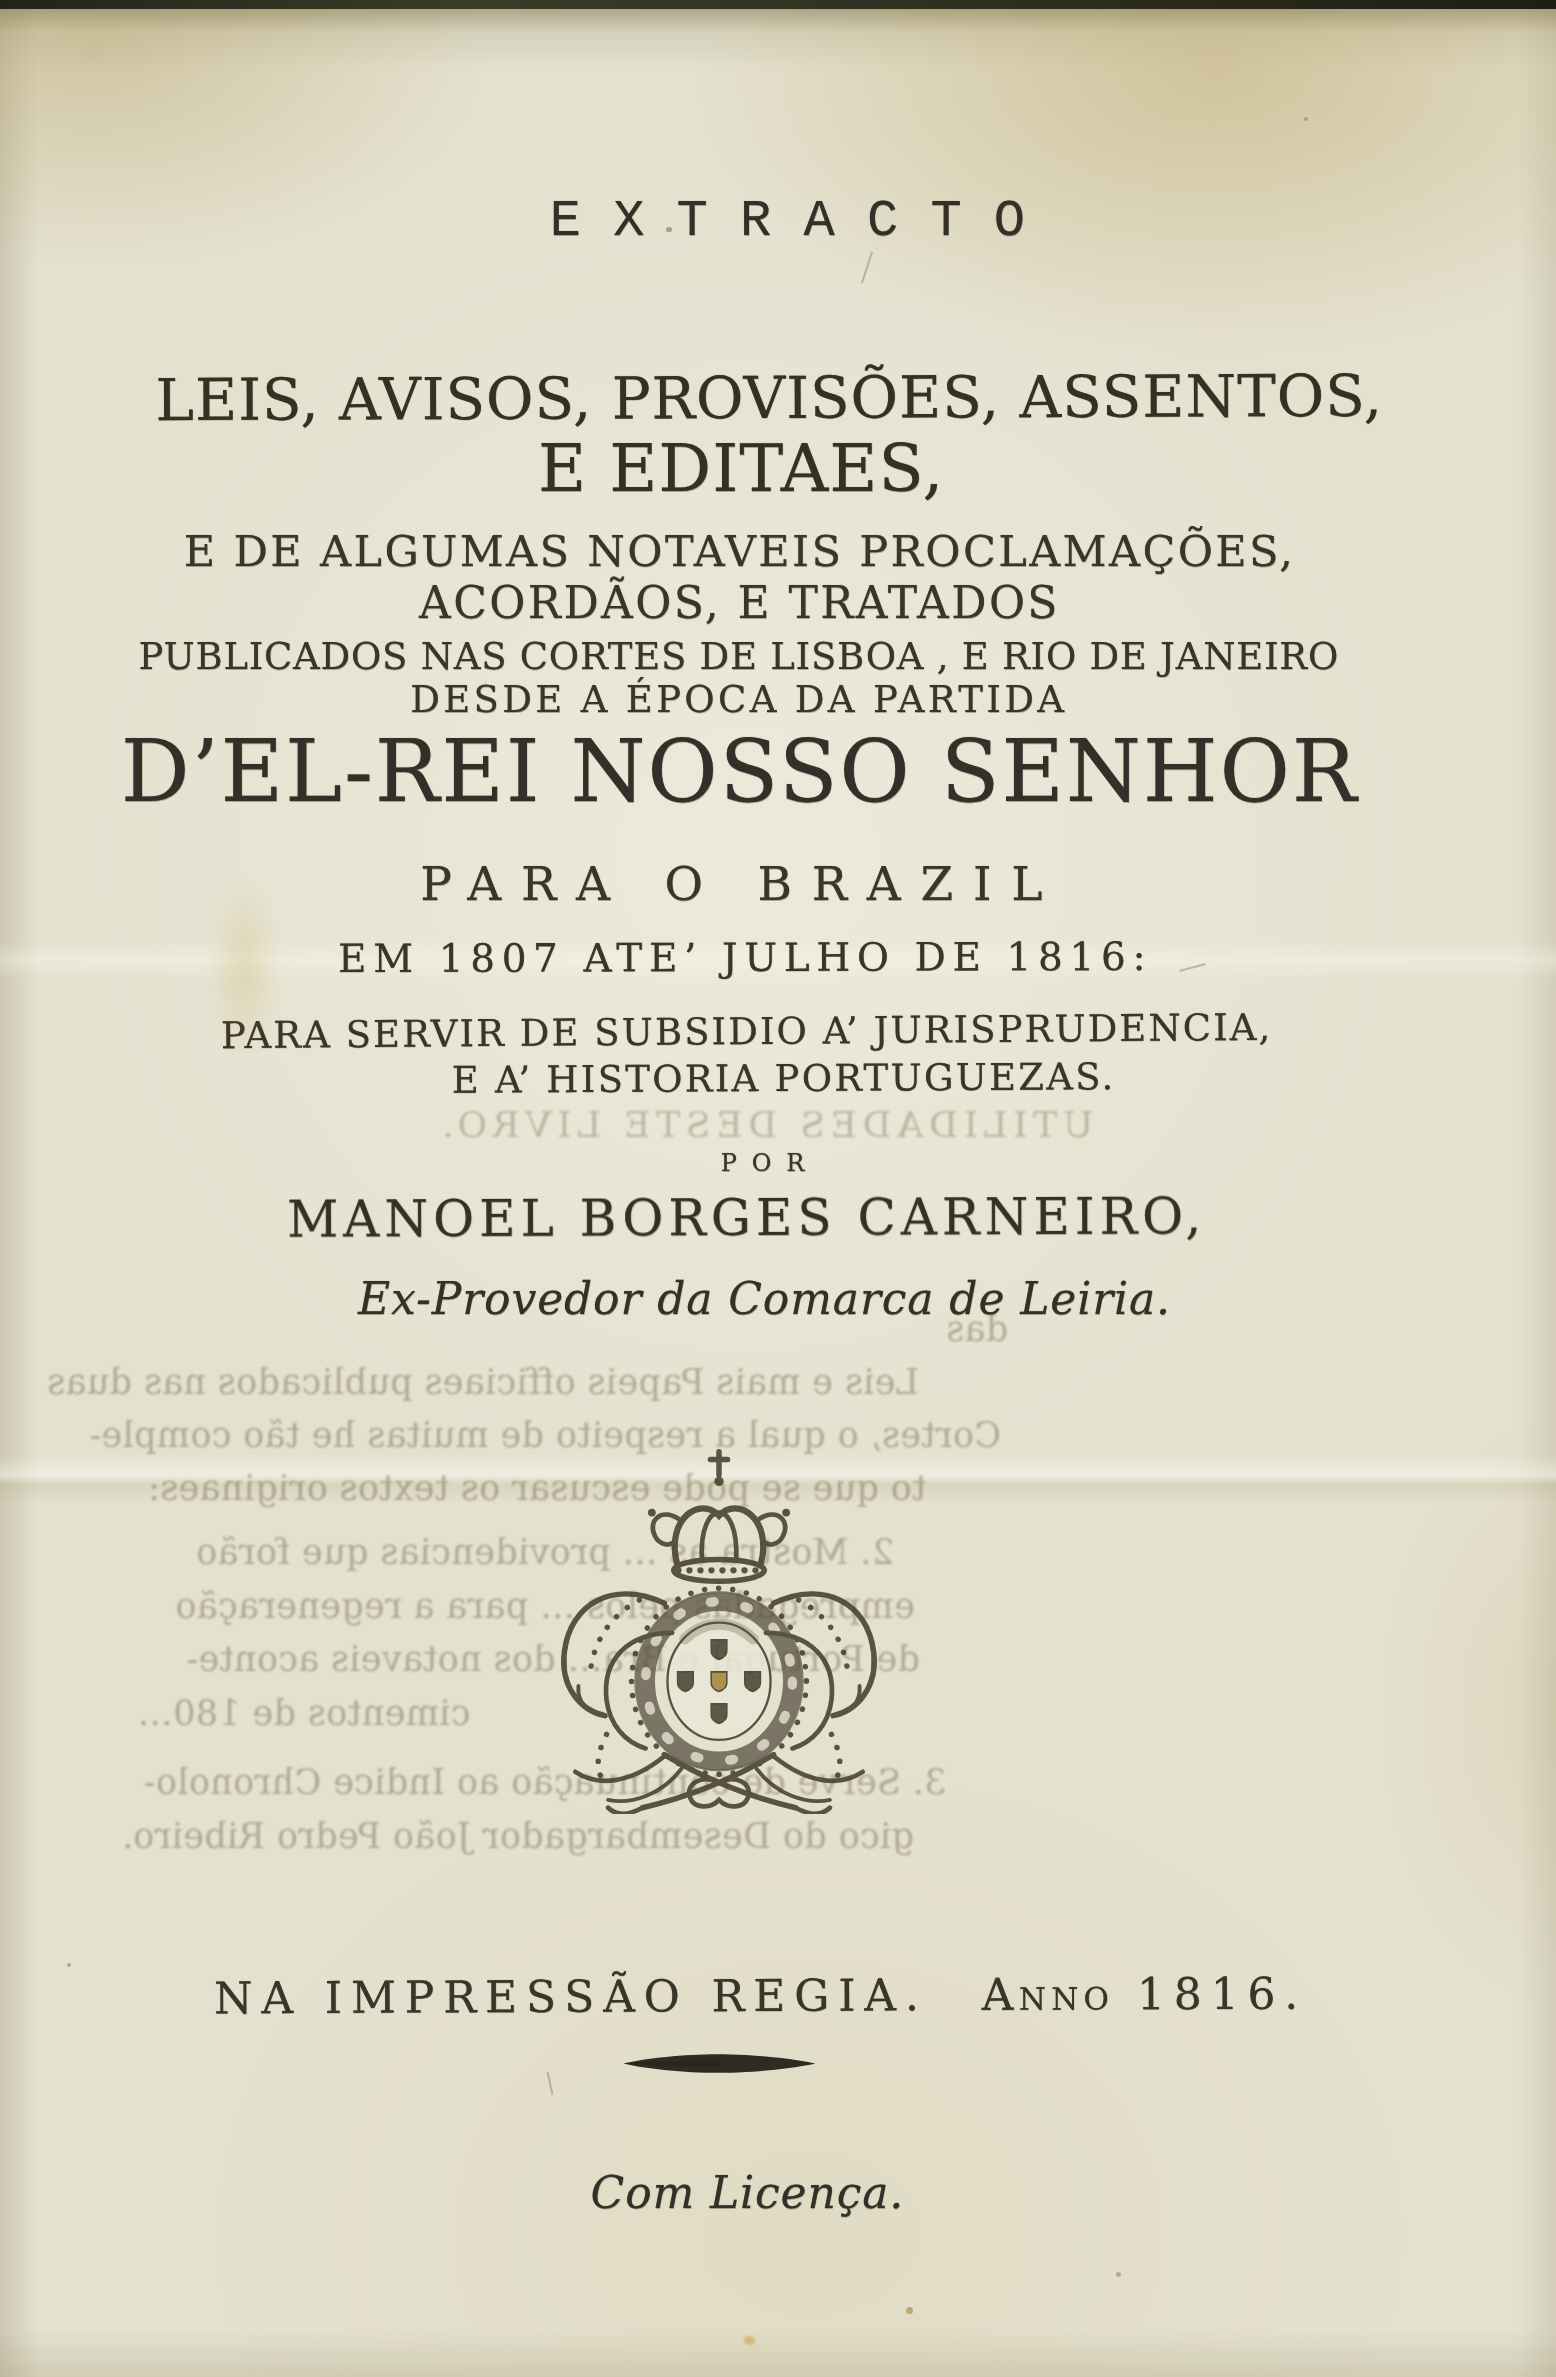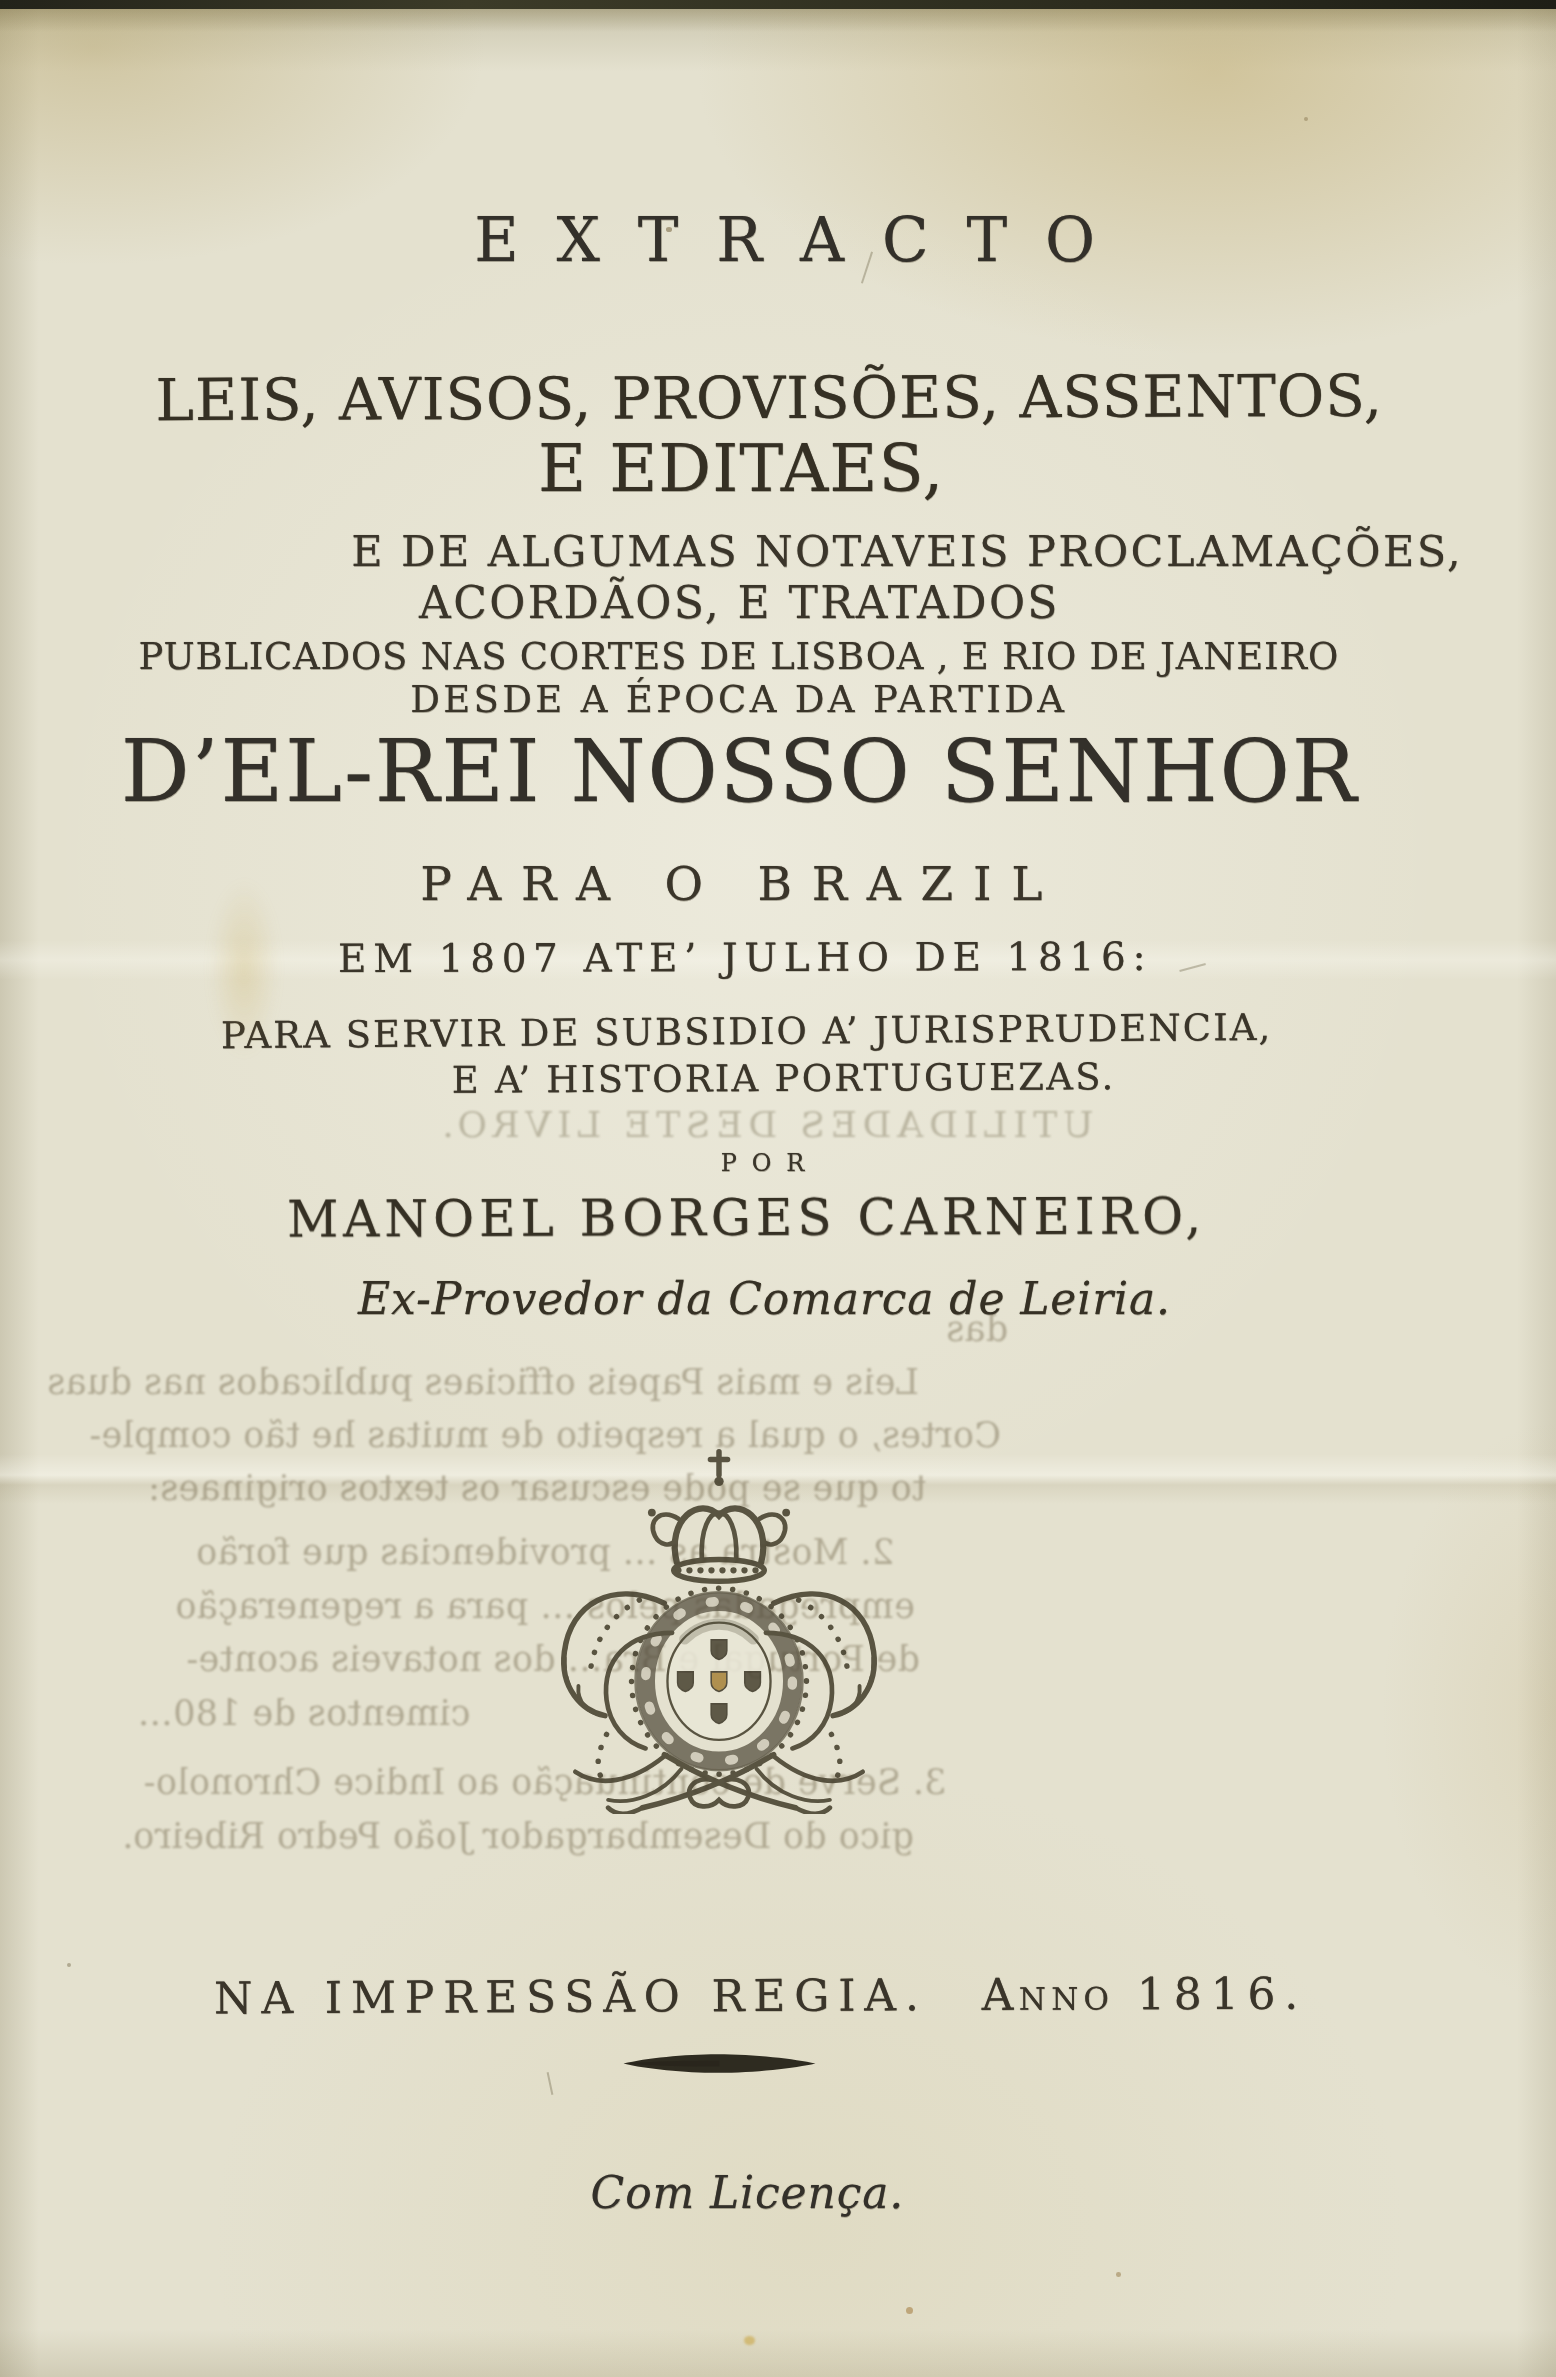--- a/index.html
+++ b/index.html
@@ -23,25 +23,25 @@
   .crease{position:absolute;left:0;width:100%;pointer-events:none;}
   .crease1{top:1454px;height:50px;
     background:linear-gradient(180deg,rgba(255,255,250,0) 0%,rgba(255,255,248,0.40) 42%,rgba(150,138,100,0.14) 62%,rgba(150,138,100,0) 100%);}
   .crease2{top:940px;height:40px;
     background:linear-gradient(180deg,rgba(255,255,248,0) 0%,rgba(255,255,248,0.30) 50%,rgba(255,255,248,0) 100%);}
 
   
   .tl{position:absolute;left:27px;width:1447px;text-align:center;color:#3a352a;
       text-shadow:0 0 0.9px rgba(58,50,36,0.55), 0.4px 0.5px 0 rgba(70,62,45,0.35);
       white-space:nowrap;}
-  .l-extracto {top:204px;  font-size:61px; letter-spacing:0.62em; transform:translateX(53px);  color:#33302a;}
+  .l-extracto {top:192px;  font-size:52px; letter-spacing:0.62em; transform:translateX(53px);  color:#33302a;font-family:Liberation Mono, monospace;}
   .l-das      {top:339px;  font-size:28px;  letter-spacing:0.60em; transform:translateX(-3.1px);}
   .l-leis     {top:364px;  font-size:58px;  letter-spacing:0.015em;transform:translateX(18.7px) rotate(-0.2deg); color:#353024;}
   .l-editaes  {top:430px;  font-size:66px;  letter-spacing:0.015em;transform:translateX(-9.3px);color:#353024;}
-  .l-algumas  {top:526px;  font-size:43px;  letter-spacing:0.055em;transform:translateX(-11px);text-align:right;}
+  .l-algumas  {top:526px;  font-size:43px;  letter-spacing:0.055em;transform:translateX(-11px);}
   .l-acordaos {top:577px;  font-size:44px;  letter-spacing:0.055em;transform:translateX(-11px);}
   .l-publicados{top:635px; font-size:37px;  letter-spacing:0.02em; transform:translateX(-11.7px);}
   .l-desde    {top:678px;  font-size:37px;  letter-spacing:0.09em; transform:translateX(-11.7px);}
   .l-rei      {top:721px;  font-size:86px; letter-spacing:0.02em; transform:translateX(-11px); color:#33302a;}
   .l-brazil   {top:856px; font-size:47px;  letter-spacing:0.42em; transform:translateX(-9.3px);}
   .l-periodo  {top:935px; font-size:39px;  letter-spacing:0.17em; transform:translateX(-5.4px) rotate(-0.15deg);}
   .l-subsidio {top:1010px; font-size:37px;  letter-spacing:0.055em;transform:translateX(-3.9px) rotate(-0.45deg);}
   .l-historia {top:1057px; font-size:37px;  letter-spacing:0.06em; transform:translateX(33px) rotate(-0.3deg);}
   .l-por      {top:1149px; font-size:24px;  letter-spacing:0.62em; transform:translateX(19.5px);}
   .l-manoel   {top:1189px; font-size:50px;  letter-spacing:0.10em; transform:translateX(-3.9px) rotate(-0.2deg); color:#353024;}

